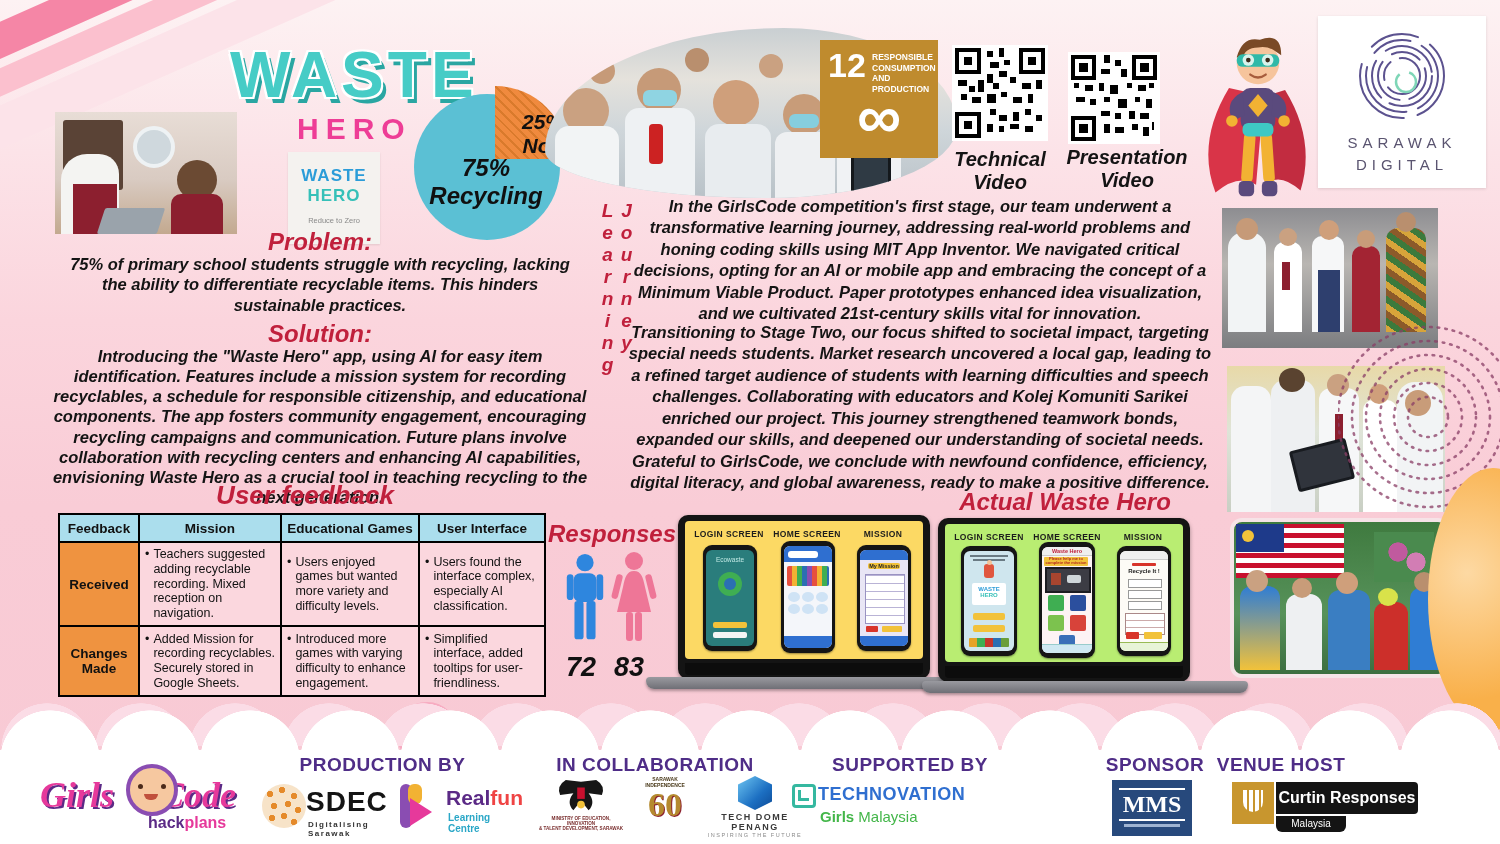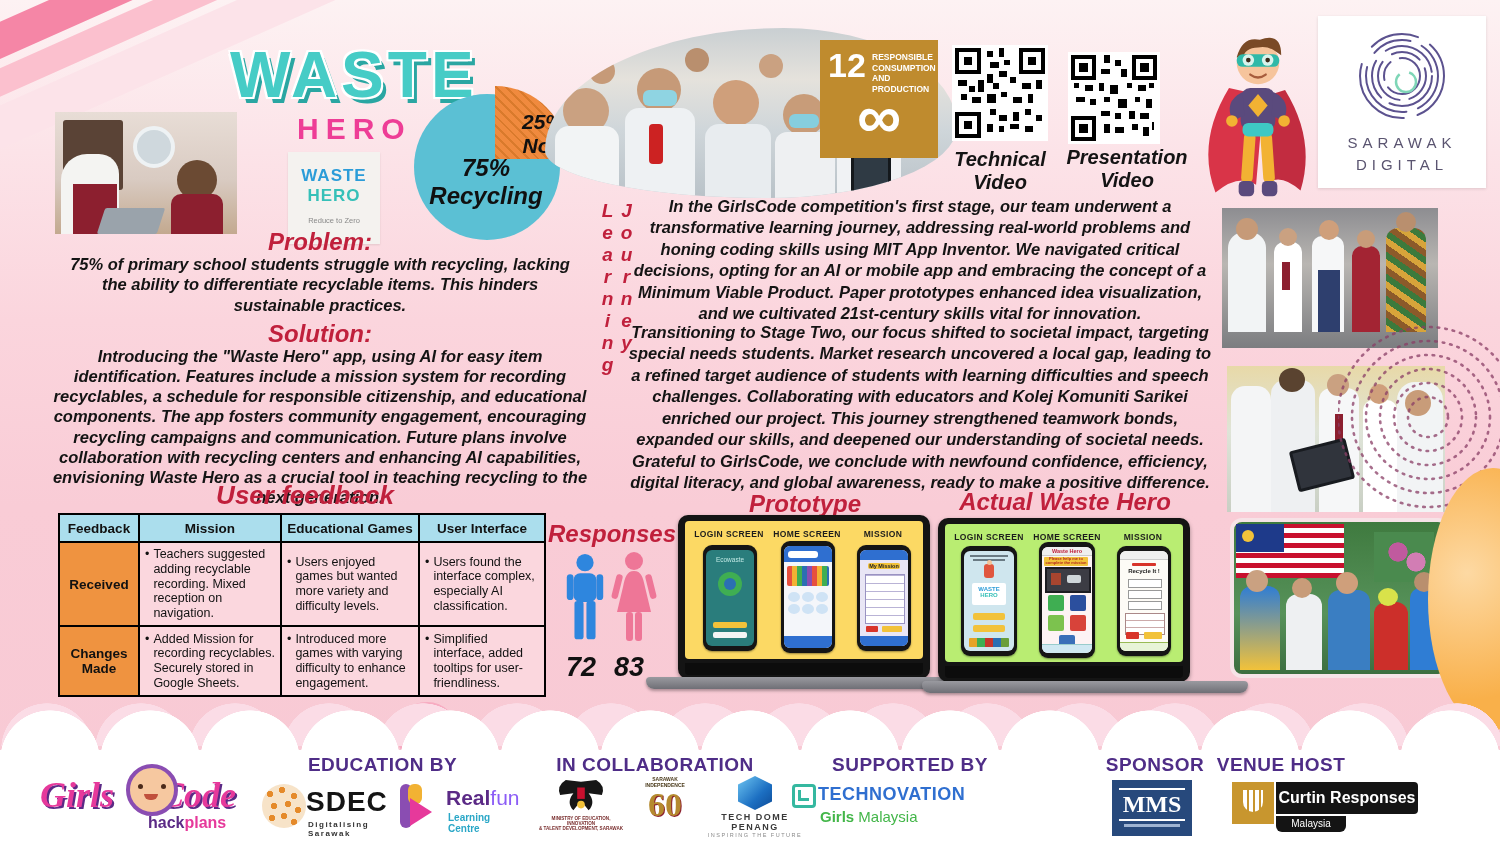--- a/index.html
+++ b/index.html
@@ -322,21 +322,20 @@
       <path d="M24 19 C31 19 33 25 35 35 L41 60 H7 L13 35 C15 25 17 19 24 19 Z"></path>
       <rect x="4" y="22" width="6.5" height="25" rx="3" transform="rotate(14 7 34)"></rect>
       <rect x="37.5" y="22" width="6.5" height="25" rx="3" transform="rotate(-14 41 34)"></rect>
       <rect x="16" y="60" width="7" height="29" rx="3"></rect>
       <rect x="25" y="60" width="7" height="29" rx="3"></rect>
     </g>
   </svg>
   <div class="abs bi" style="left:566px;top:652px;font-size:27px;color:#111;">72</div>
   <div class="abs bi" style="left:614px;top:652px;font-size:27px;color:#111;">83</div>
 
-  <div class="abs center bi crimson" style="left:700px;top:490px;width:210px;font-size:24px;">Prototype</div>
   <div class="abs laptop" style="left:678px;top:515px;width:252px;height:164px;">
     <div class="abs" style="left:7px;top:6px;right:7px;height:138px;background:#fcd964;border-radius:4px;">
       <div class="abs scr-label" style="left:8px;top:8px;width:72px;">LOGIN SCREEN</div>
       <div class="abs scr-label" style="left:86px;top:8px;width:72px;">HOME SCREEN</div>
       <div class="abs scr-label" style="left:164px;top:8px;width:68px;">MISSION</div>
 
       <div class="abs phone" style="left:18px;top:24px;width:54px;height:106px;">
         <div class="phone-scr" style="background:#2a7d7c;">
           <div class="center" style="margin-top:6px;font-size:6.5px;color:#bfe8e4;">Ecowaste</div>
           <div style="position:absolute;left:12px;top:22px;width:24px;height:24px;border-radius:50%;background:#3fae52;"></div>
@@ -511,39 +510,39 @@
       <div class="abs" style="left:86px;top:8px;width:44px;height:44px;border-radius:50%;background:#f6c8a0;border:4px solid #8a4db2;">
         <div style="position:absolute;left:8px;top:16px;width:5px;height:5px;border-radius:50%;background:#4a2a1a;"></div>
         <div style="position:absolute;right:8px;top:16px;width:5px;height:5px;border-radius:50%;background:#4a2a1a;"></div>
         <div style="position:absolute;left:14px;top:26px;width:14px;height:6px;border-radius:0 0 10px 10px;background:#c0503c;"></div>
       </div>
       <div class="abs" style="left:108px;top:58px;font-size:16px;font-weight:800;">
         <span style="color:#5b2a86;">hack</span><span style="color:#e6399b;">plans</span>
       </div>
     </div>
 
-    <div class="abs foot-head" style="left:255px;top:4px;width:255px;">EDUCATION BY</div>
+    <div class="abs foot-head" style="left:255px;top:4px;width:255px;">PRODUCTION BY</div>
     <div class="abs" style="left:262px;top:30px;width:130px;height:56px;">
       <div class="abs" style="left:0;top:4px;width:44px;height:44px;border-radius:50%;
            background:radial-gradient(circle 3px at 8px 10px,#e58a2a 97%,transparent),radial-gradient(circle 3px at 20px 6px,#e58a2a 97%,transparent),
                       radial-gradient(circle 3px at 32px 12px,#e58a2a 97%,transparent),radial-gradient(circle 3px at 12px 22px,#e58a2a 97%,transparent),
                       radial-gradient(circle 3px at 26px 20px,#e58a2a 97%,transparent),radial-gradient(circle 3px at 36px 26px,#e58a2a 97%,transparent),
                       radial-gradient(circle 3px at 10px 34px,#e58a2a 97%,transparent),radial-gradient(circle 3px at 22px 32px,#e58a2a 97%,transparent),
                       radial-gradient(circle 3px at 32px 38px,#e58a2a 97%,transparent),#f7e3c8;"></div>
       <div class="abs" style="left:44px;top:6px;font-size:28px;font-weight:800;color:#141414;letter-spacing:1px;">SDEC</div>
       <div class="abs" style="left:46px;top:40px;font-size:8px;font-weight:bold;letter-spacing:1.5px;color:#333;">Digitalising Sarawak</div>
     </div>
     <div class="abs" style="left:400px;top:32px;width:120px;height:54px;">
       <div class="abs" style="left:0;top:2px;width:40px;height:44px;">
         <div style="position:absolute;left:0;top:0;width:12px;height:44px;background:#8a4db2;border-radius:6px;"></div>
         <div style="position:absolute;left:8px;top:0;width:14px;height:20px;background:#f2b233;border-radius:6px;"></div>
         <div style="position:absolute;left:10px;top:14px;width:0;height:0;border-left:22px solid #e6399b;border-top:14px solid transparent;border-bottom:14px solid transparent;"></div>
       </div>
       <div class="abs" style="left:46px;top:4px;font-size:21px;font-weight:800;">
-        <span style="color:#5b2a86;">Real</span><span style="color:#8b5cf6;font-weight:normal;">fun</span>
+        <span style="color:#5b2a86;">Real</span><span style="color:#ef4444;font-weight:bold;">fun</span>
       </div>
       <div class="abs" style="left:48px;top:30px;font-size:10px;font-weight:bold;color:#2aa7c7;">Learning Centre</div>
     </div>
 
     <div class="abs foot-head" style="left:530px;top:4px;width:250px;">IN COLLABORATION</div>
     <div class="abs" style="left:538px;top:28px;width:86px;height:60px;text-align:center;">
       <svg viewBox="0 0 60 40" style="width:60px;height:38px;margin:0 auto;display:block;">
         <path d="M30 4 L14 2 Q4 8 8 18 L22 16 Q14 26 22 34 L30 24 L38 34 Q46 26 38 16 L52 18 Q56 8 46 2 Z" fill="#161616"></path>
         <rect x="26" y="10" width="8" height="12" fill="#c8102e"></rect>
         <circle cx="30" cy="28" r="4" fill="#f2c23a"></circle>

